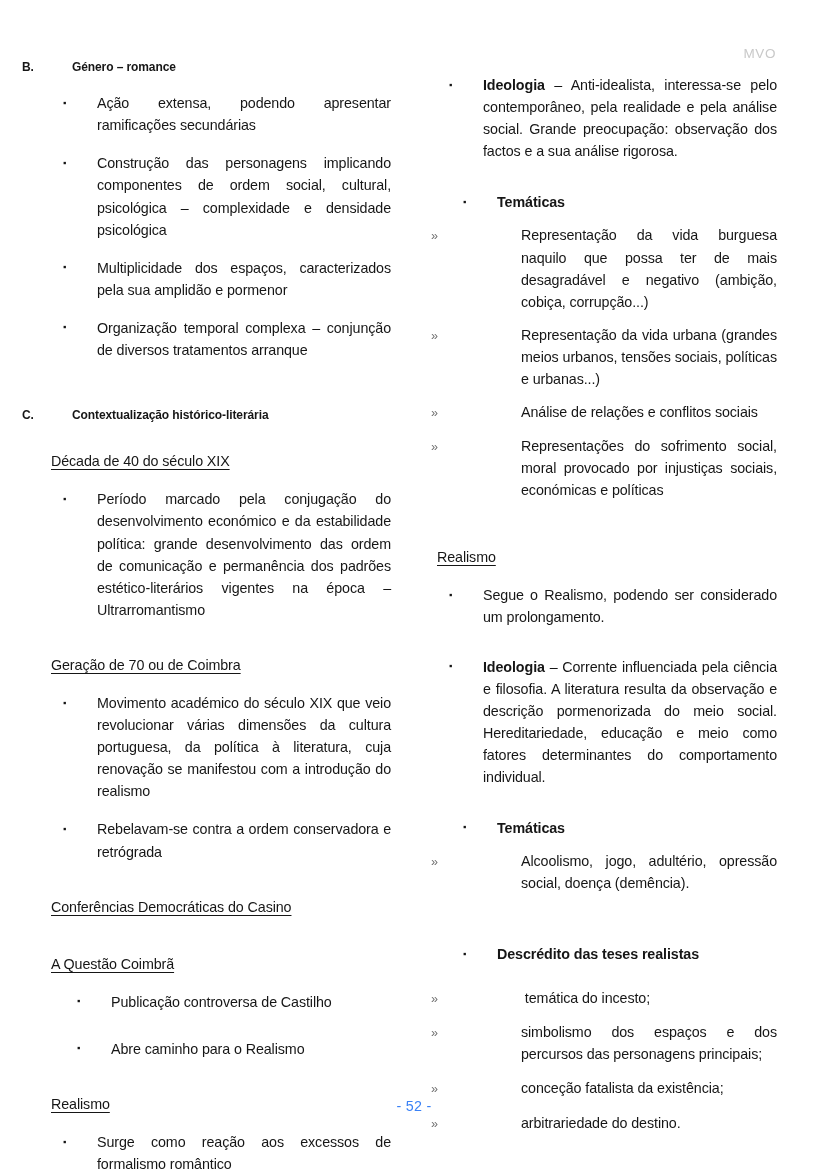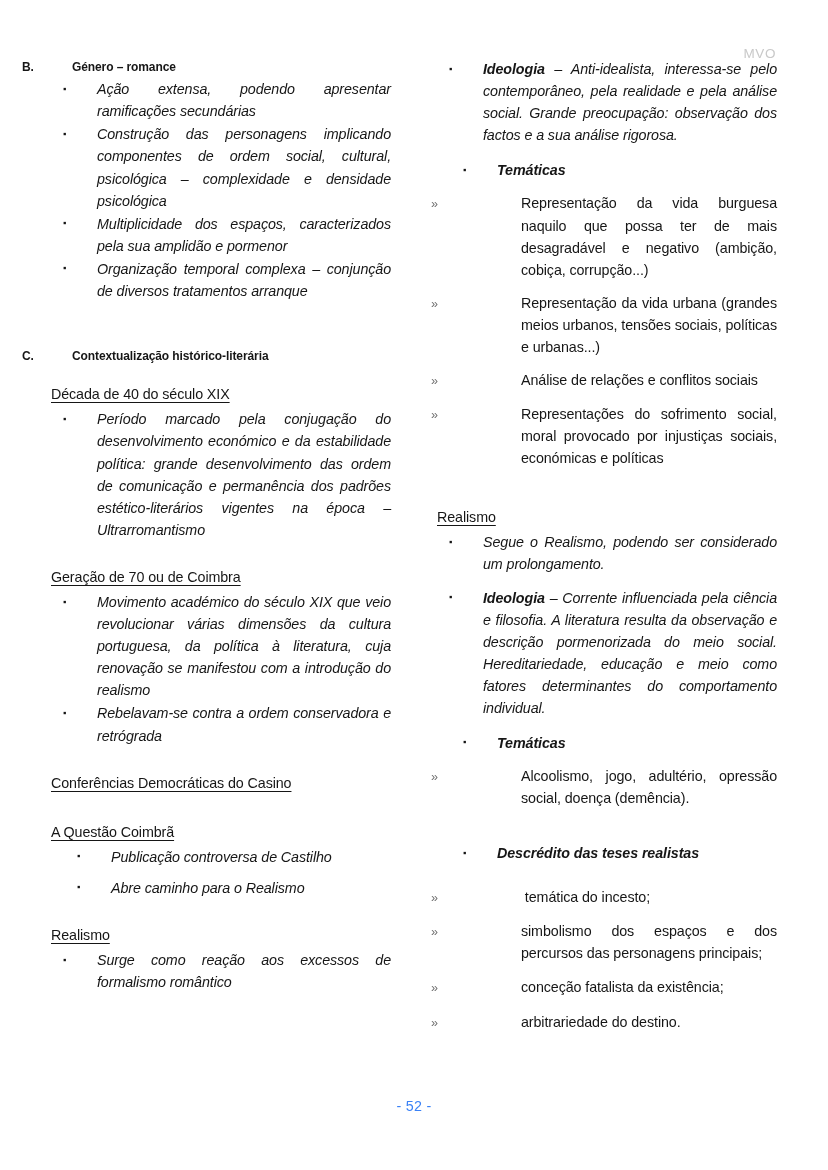--- a/index.html
+++ b/index.html
@@ -72,34 +72,33 @@
     font-size: 14.3px;
     line-height: 1.55;
     margin: 0;
     padding: 0;
     display: inline-block;
     text-decoration: underline;
     text-underline-offset: 2.5px;
     text-decoration-thickness: 1px;
     letter-spacing: -0.1px;
   }
-  .subhead-wrap { margin: 4px 0 3px 0; }
+  .subhead-wrap { margin: 12px 0 3px 0; }
 
   
   .b1 {
     font-size: 14.3px;
     line-height: 1.545;
     text-align: justify;
     text-justify: inter-word;
-    margin: 0 0 1px 0;
+    margin: 16px 0 1px 0;
     padding-left: 46px;
     text-indent: -17px;
     letter-spacing: -0.1px;
     hyphens: none;
-    font-style: italic;
   }
   .b1 .mark {
     display: inline-block;
     width: 17px;
     font-size: 9.5px;
     vertical-align: 2.5px;
     line-height: 1;
   }
 
   

